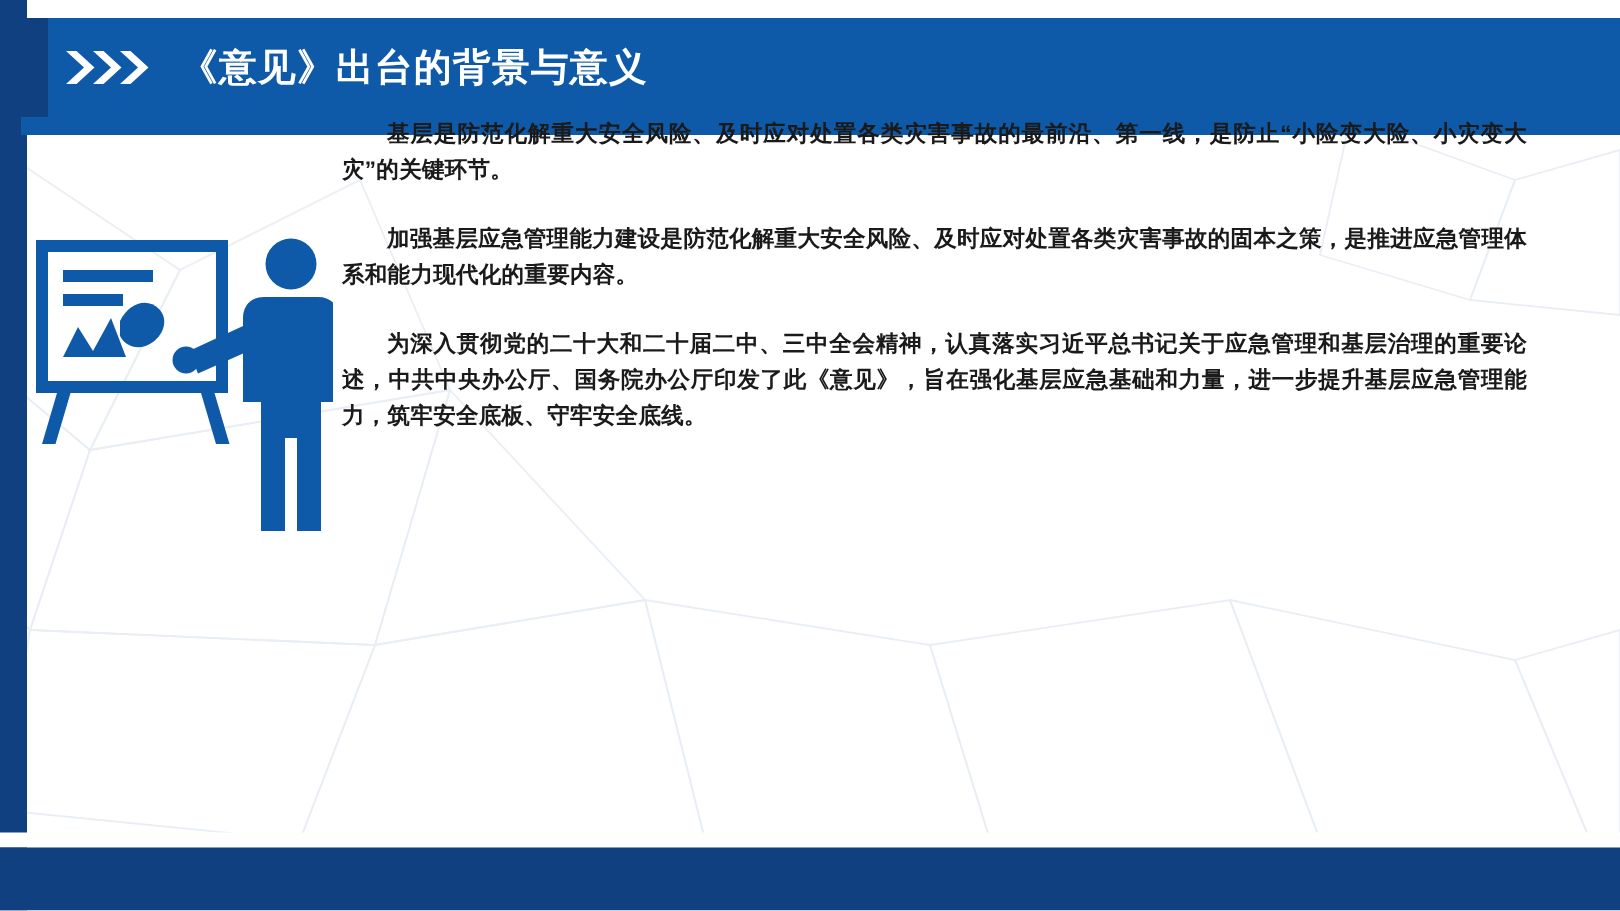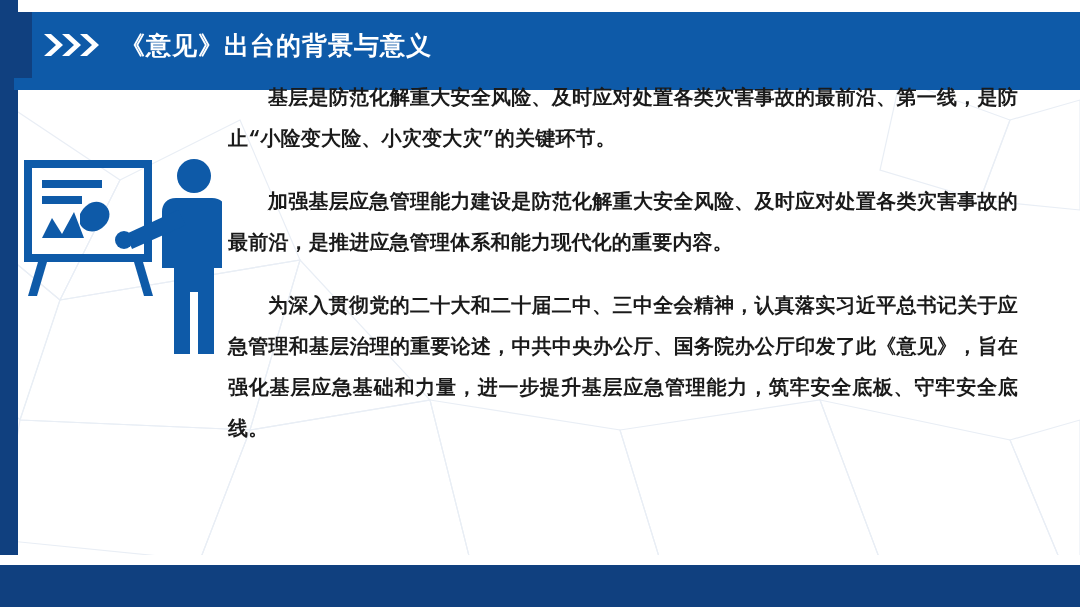--- a/index.html
+++ b/index.html
@@ -112,27 +112,27 @@
   
   .content {
     position: absolute;
     left: 228px;
     top: 78px;
     width: 790px;
     z-index: 5;
   }
   .para {
     color: #1a1a1a;
-    font-size: 20px;
-    line-height: 41px;
+    font-size: 15px;
+    line-height: 24px;
     text-align: justify;
     text-justify: inter-ideograph;
     margin: 0 0 22px 0;
     letter-spacing: 0.2px;
-    font-family: Liberation Mono, monospace;
+    font-family: Liberation Sans, sans-serif;
     font-weight: bold;
   }
   .para.indent { text-indent: 2em; }
   .para:last-child { margin-bottom: 4px; }
 </style>
 </head>
 <body>
 
 <div class="slide">
 
@@ -189,20 +189,20 @@
         <path d="M154 46 h36 c9 0 14 6 14 14 v56 h-12 v86 h-16 v-62 h-8 v62 h-16 v-86 h-12 v-56 c0 -8 5 -14 14 -14 z"></path>
 
         <path d="M156 58 l-52 24 l6 15 l54 -24 z"></path>
         <circle cx="102" cy="88" r="9"></circle>
       </g>
     </svg>
   </div>
 
   <div class="content">
     <p class="para indent">基层是防范化解重大安全风险、及时应对处置各类灾害事故的最前沿、第一线，是防止“小险变大险、小灾变大灾”的关键环节。</p>
-    <p class="para indent">加强基层应急管理能力建设是防范化解重大安全风险、及时应对处置各类灾害事故的最前沿，是推进应急管理体系和能力现代化的重要内容。</p>
+    <p class="para indent">加强基层应急管理能力建设是防范化解重大安全风险、及时应对处置各类灾害事故的固本之策，是推进应急管理体系和能力现代化的重要内容。</p>
     <p class="para indent">为深入贯彻党的二十大和二十届二中、三中全会精神，认真落实习近平总书记关于应急管理和基层治理的重要论述，中共中央办公厅、国务院办公厅印发了此《意见》，旨在强化基层应急基础和力量，进一步提升基层应急管理能力，筑牢安全底板、守牢安全底线。</p>
   </div>
 
   <div class="footer-accent"></div>
   <div class="footer-bar"></div>
 
 </div>
 
 </body></html>

